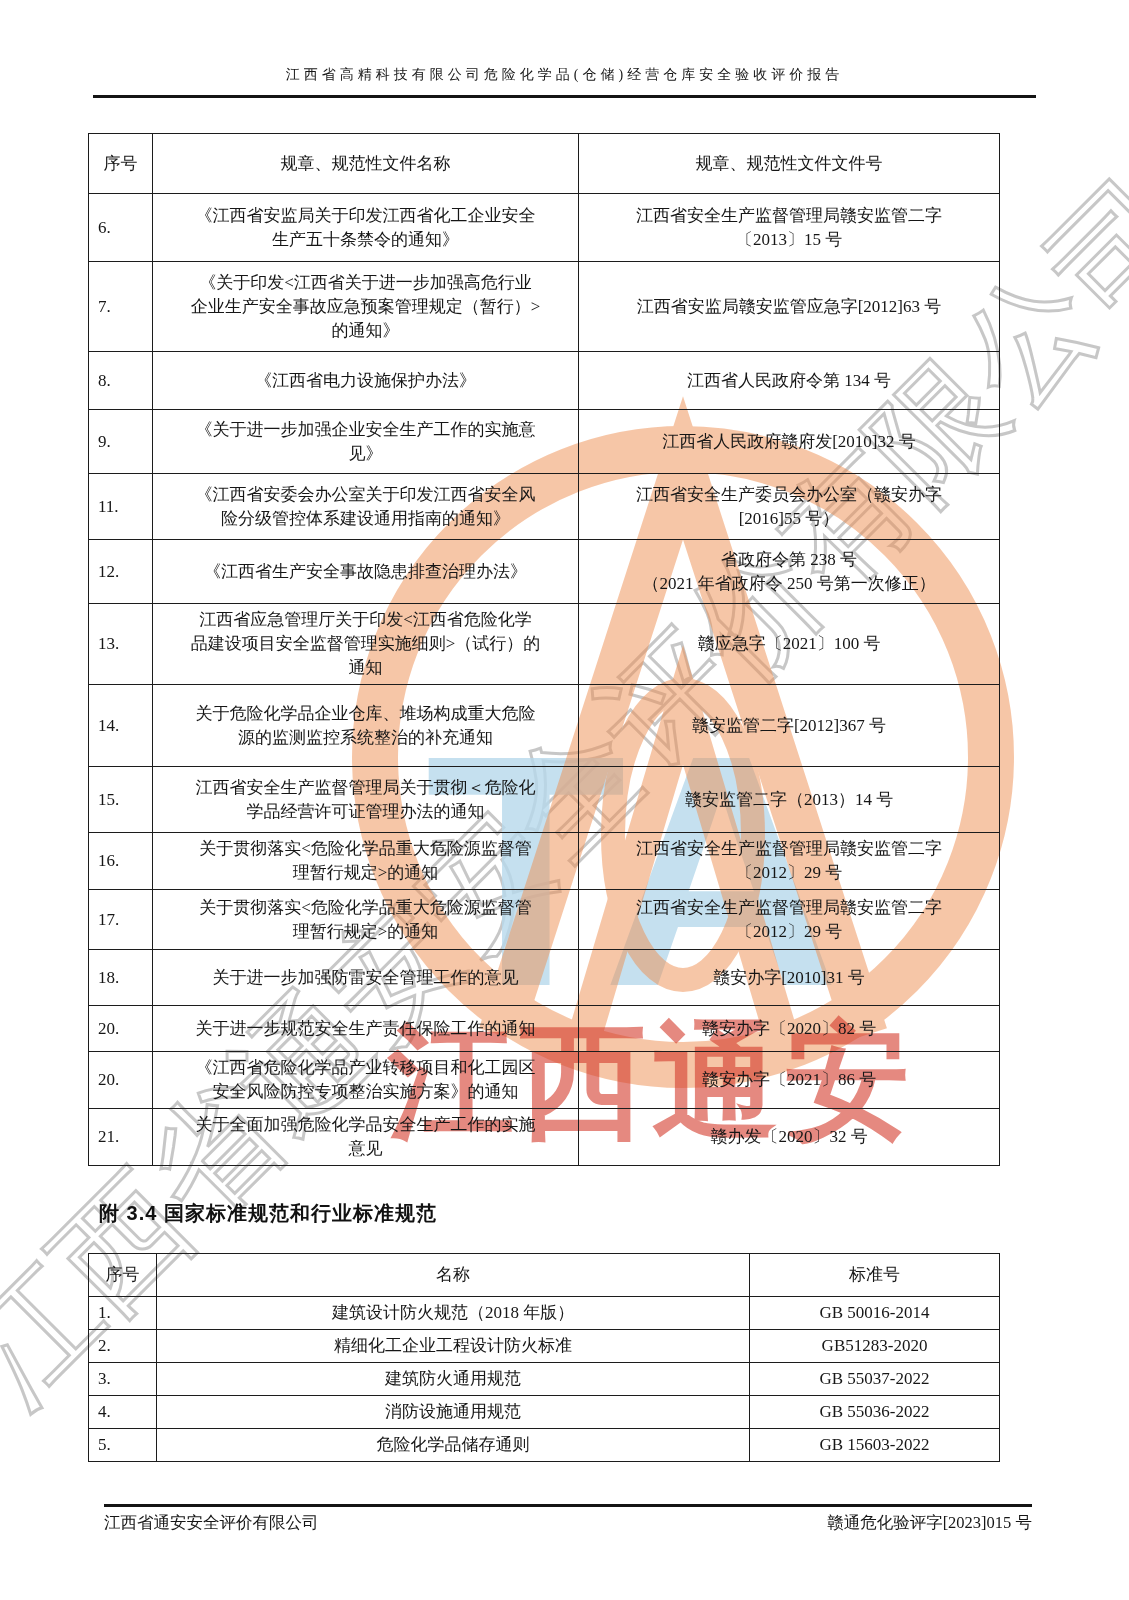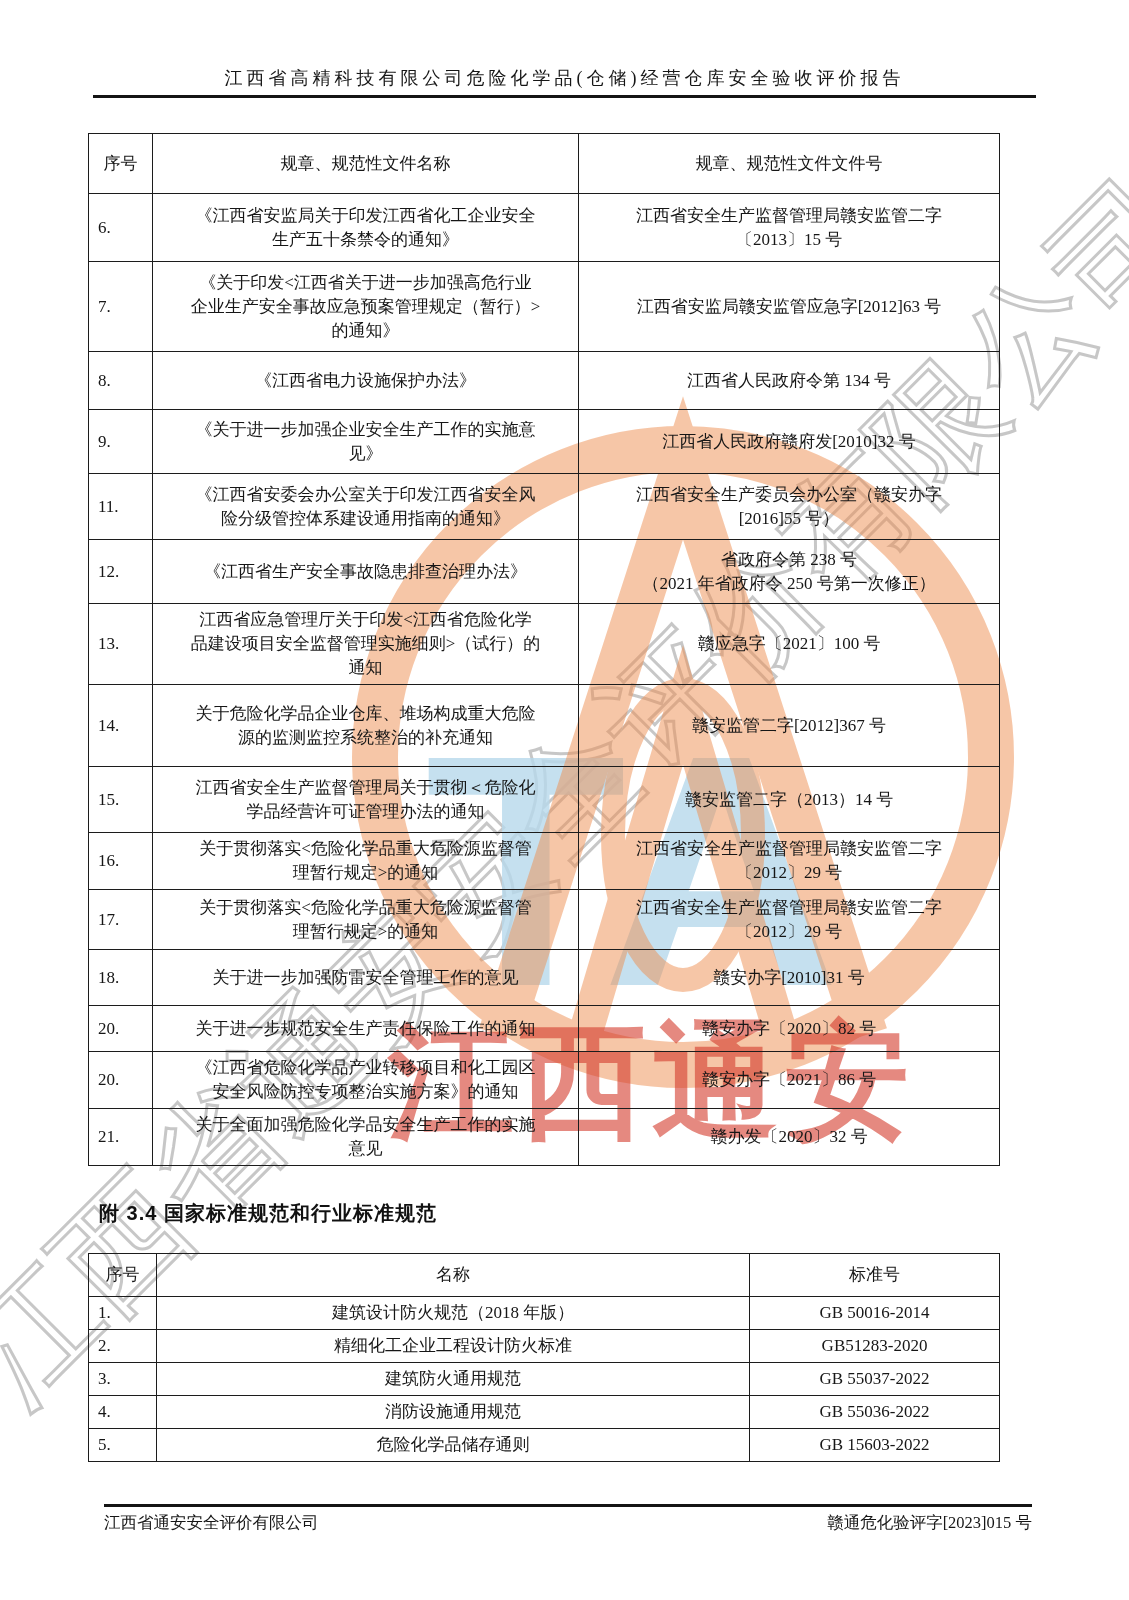--- a/index.html
+++ b/index.html
@@ -6,21 +6,21 @@
   .page{
     position:relative;width:1129px;height:1600px;background:#ffffff;
     margin:0 auto;overflow:hidden;
     font-family:"Liberation Serif","DejaVu Serif",serif;color:#161616;
   }
   .wm{position:absolute;top:0;left:0;z-index:0;}
   .content{position:absolute;top:0;left:0;width:1129px;height:1600px;z-index:1;}
 
   .doc-title{
     position:absolute;top:66px;left:0;width:100%;text-align:center;
-    font-size:18px;letter-spacing:4px;white-space:nowrap;
+    font-size:14px;letter-spacing:4px;white-space:nowrap;
   }
   .header-rule{position:absolute;top:95px;left:93px;width:943px;height:3px;background:#141414;}
 
   table{border-collapse:collapse;table-layout:fixed;}
   .t1{position:absolute;top:133px;left:88px;width:911px;}
   .t2{position:absolute;top:1253px;left:88px;width:911px;}
   th,td{
     border:1.5px solid #1c1c1c;font-weight:normal;font-size:17px;line-height:24px;
     white-space:pre-line;text-align:center;vertical-align:middle;padding:4px 10px;
     overflow:hidden;

